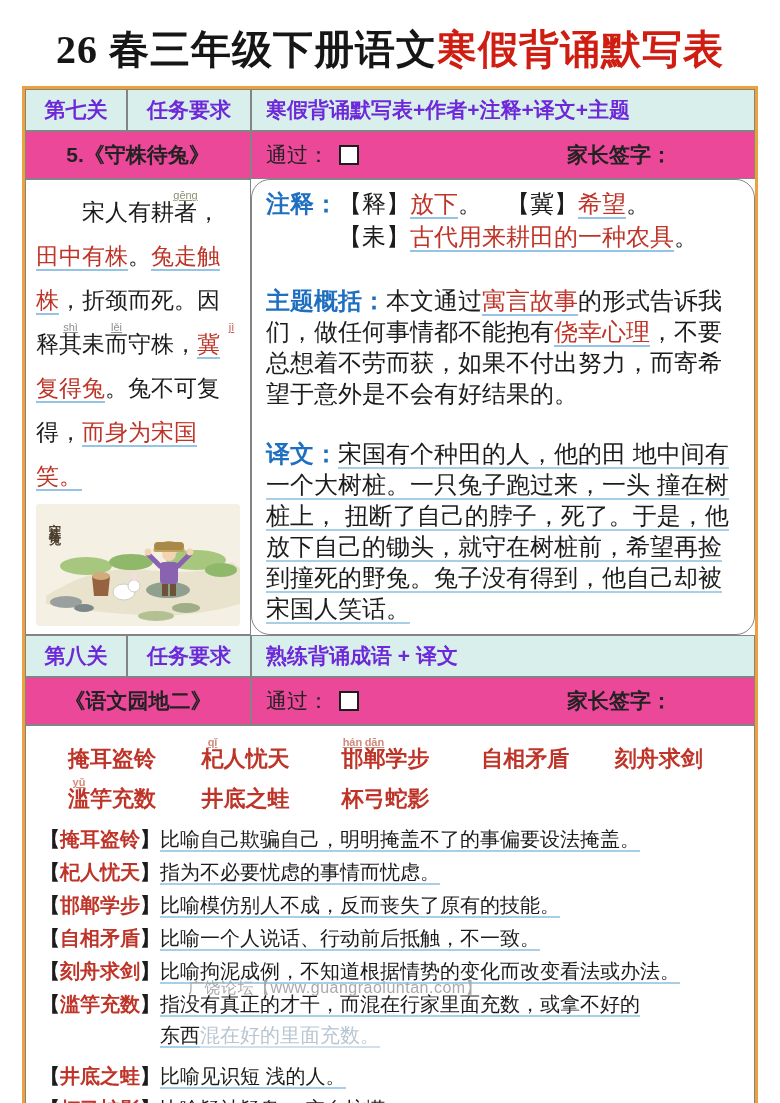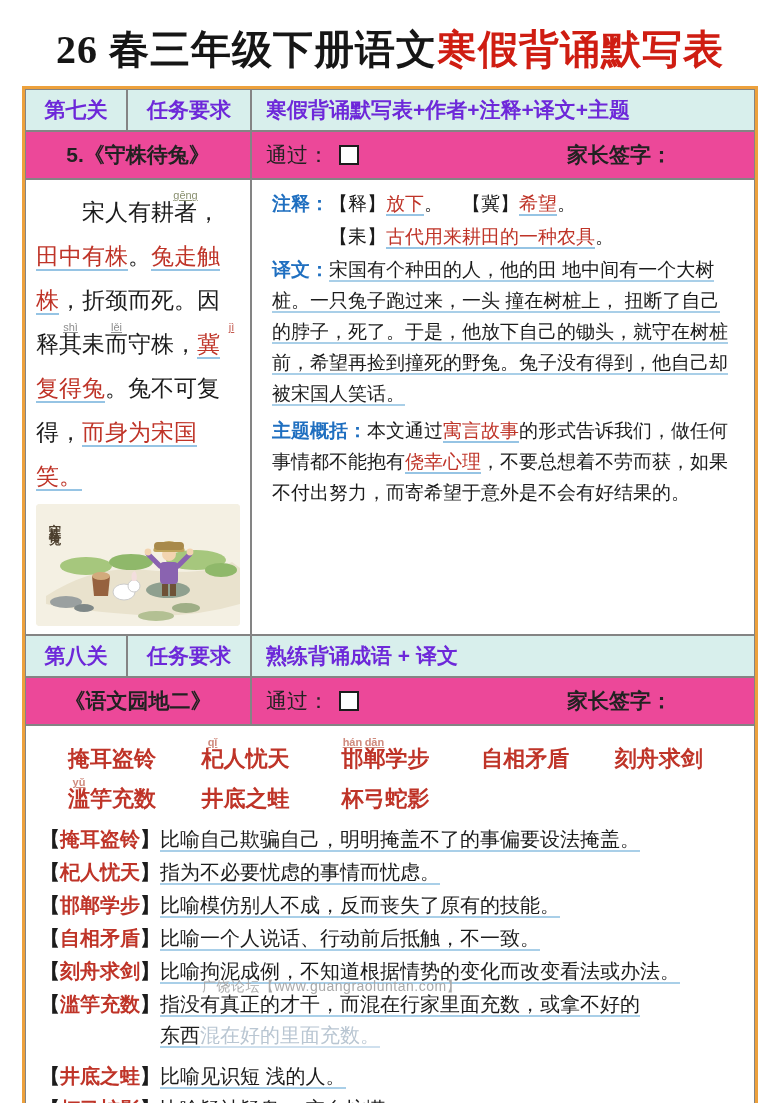--- a/index.html
+++ b/index.html
@@ -19,24 +19,24 @@
   .cell{border:1px solid #848484;box-sizing:border-box;padding:6px 10px;display:flex;align-items:center;}
   .hdr .cell{background:#d8efec;font-size:21px;font-weight:600;color:#6d28d9;min-height:42px;justify-content:center;}
   .hdr .cell.task-text{justify-content:flex-start;padding-left:14px;font-weight:600;}
   .passrow .cell{background:#ec4899;font-size:21px;min-height:48px;}
   .passrow .lesson{justify-content:center;font-weight:600;}
   .pass-cell{justify-content:flex-start;gap:8px;padding-left:14px;}
   .sign{margin-left:auto;margin-right:72px;font-weight:600;}
   .checkbox{width:16px;height:16px;border:2px solid #1c1c1c;background:#fff;display:inline-block;margin-left:2px;}
 
   
-  .content .cell{align-items:flex-start;background:#fff;}
+  .content .cell{align-items:flex-start;background:#fff;justify-content:space-between;}
   .classical-cell{flex-direction:column;padding:10px 8px 8px 10px;}
   .classical{font-size:23px;line-height:44px;text-indent:2em;color:#1c1c1c;word-break:break-all;}
-  .notes-cell{flex-direction:column;align-items:stretch;padding:8px 20px;font-size:19px;line-height:31px;}
+  .notes-cell{flex-direction:column;align-items:stretch;padding:8px 14px;font-size:24px;line-height:31px;border-radius:19px;}
 
   .seg{white-space:pre-wrap;}
   .seg.k{color:#1c1c1c;}
   .seg.b{color:#1f6fc0;font-weight:600;}
   .seg.r{color:#bf3428;border-bottom:2px solid #96c4e4;}
   .seg.ku{color:#1c1c1c;border-bottom:2px solid #a9cfe8;}
   .seg.rp{color:#bf3428;}
   .seg.fade{color:#b9c6d2;border-bottom-color:#cfe0ee;}
   .haspy{position:relative;}
   .py{position:absolute;top:-0.78em;left:50%;transform:translateX(-50%);font-style:normal;font-size:11px;line-height:1;letter-spacing:0;white-space:nowrap;text-decoration:underline;}
@@ -53,21 +53,21 @@
 
   
   .idioms-cell{display:block;background:#fff;position:relative;padding:14px 12px 10px 14px;}
   .idiom-grid{display:grid;grid-template-columns:1.05fr 1.1fr 1.1fr 1.05fr 1fr;row-gap:10px;margin:4px 0 10px 28px;font-size:22px;font-weight:600;}
   .idiom-grid .seg{border-bottom:none;}
   .defs{font-size:20px;line-height:31px;}
   .defrow{display:flex;align-items:flex-start;margin-bottom:2px;}
   .defrow .dname{flex:none;white-space:nowrap;font-weight:600;}
   .defrow .dtext{flex:1;word-break:break-all;}
   .defrow.gap-top{margin-top:10px;}
-  .watermark{position:absolute;left:176px;top:252px;font-size:14px;color:#a9a9a9;letter-spacing:0.5px;white-space:nowrap;}
+  .watermark{position:absolute;left:162px;top:252px;font-size:16px;color:#a9a9a9;letter-spacing:0.5px;white-space:nowrap;}
 </style>
 </head>
 <body>
 
 <div class="page">
 
   <h1 class="title"><span class="t-black">26 春三年级下册语文</span><span class="t-red">寒假背诵默写表</span></h1>
 
   <div class="sheet">
 
@@ -123,22 +123,22 @@
       </div>
 
       <div class="cell notes-cell">
         <div class="notes-flex">
           <span class="lab">注释：</span>
           <div class="notes-lines">
             <div class="para"><span class="seg k">【释】</span><span class="seg r">放下</span><span class="seg k">。　</span><span class="seg k">【冀】</span><span class="seg r">希望</span><span class="seg k">。</span></div>
             <div class="para"><span class="seg k">【耒】</span><span class="seg r">古代用来耕田的一种农具</span><span class="seg k">。</span></div>
           </div>
         </div>
+        <p class="para theme"><span class="seg b">主题概括：</span><span class="seg k">本文通过</span><span class="seg r">寓言故事</span><span class="seg k">的形式告诉我们，做任何事情都不能抱有</span><span class="seg r">侥幸心理</span><span class="seg k">，不要总想着不劳而获，如果不付出努力，而寄希望于意外是不会有好结果的。</span></p>
         <p class="para"><span class="seg b">译文：</span><span class="seg ku">宋国有个种田的人，他的田 地中间有一个大树桩。一只兔子跑过来，一头 撞在树桩上， 扭断了自己的脖子，死了。于是，他放下自己的锄头，就守在树桩前，希望再捡到撞死的野兔。兔子没有得到，他自己却被宋国人笑话。</span></p>
-        <p class="para theme"><span class="seg b">主题概括：</span><span class="seg k">本文通过</span><span class="seg r">寓言故事</span><span class="seg k">的形式告诉我们，做任何事情都不能抱有</span><span class="seg r">侥幸心理</span><span class="seg k">，不要总想着不劳而获，如果不付出努力，而寄希望于意外是不会有好结果的。</span></p>
       </div>
     </div>
 
     <div class="trow cols3 hdr">
       <div class="cell">第八关</div>
       <div class="cell">任务要求</div>
       <div class="cell task-text">熟练背诵成语 + 译文</div>
     </div>
 
     <div class="trow cols2 passrow">

